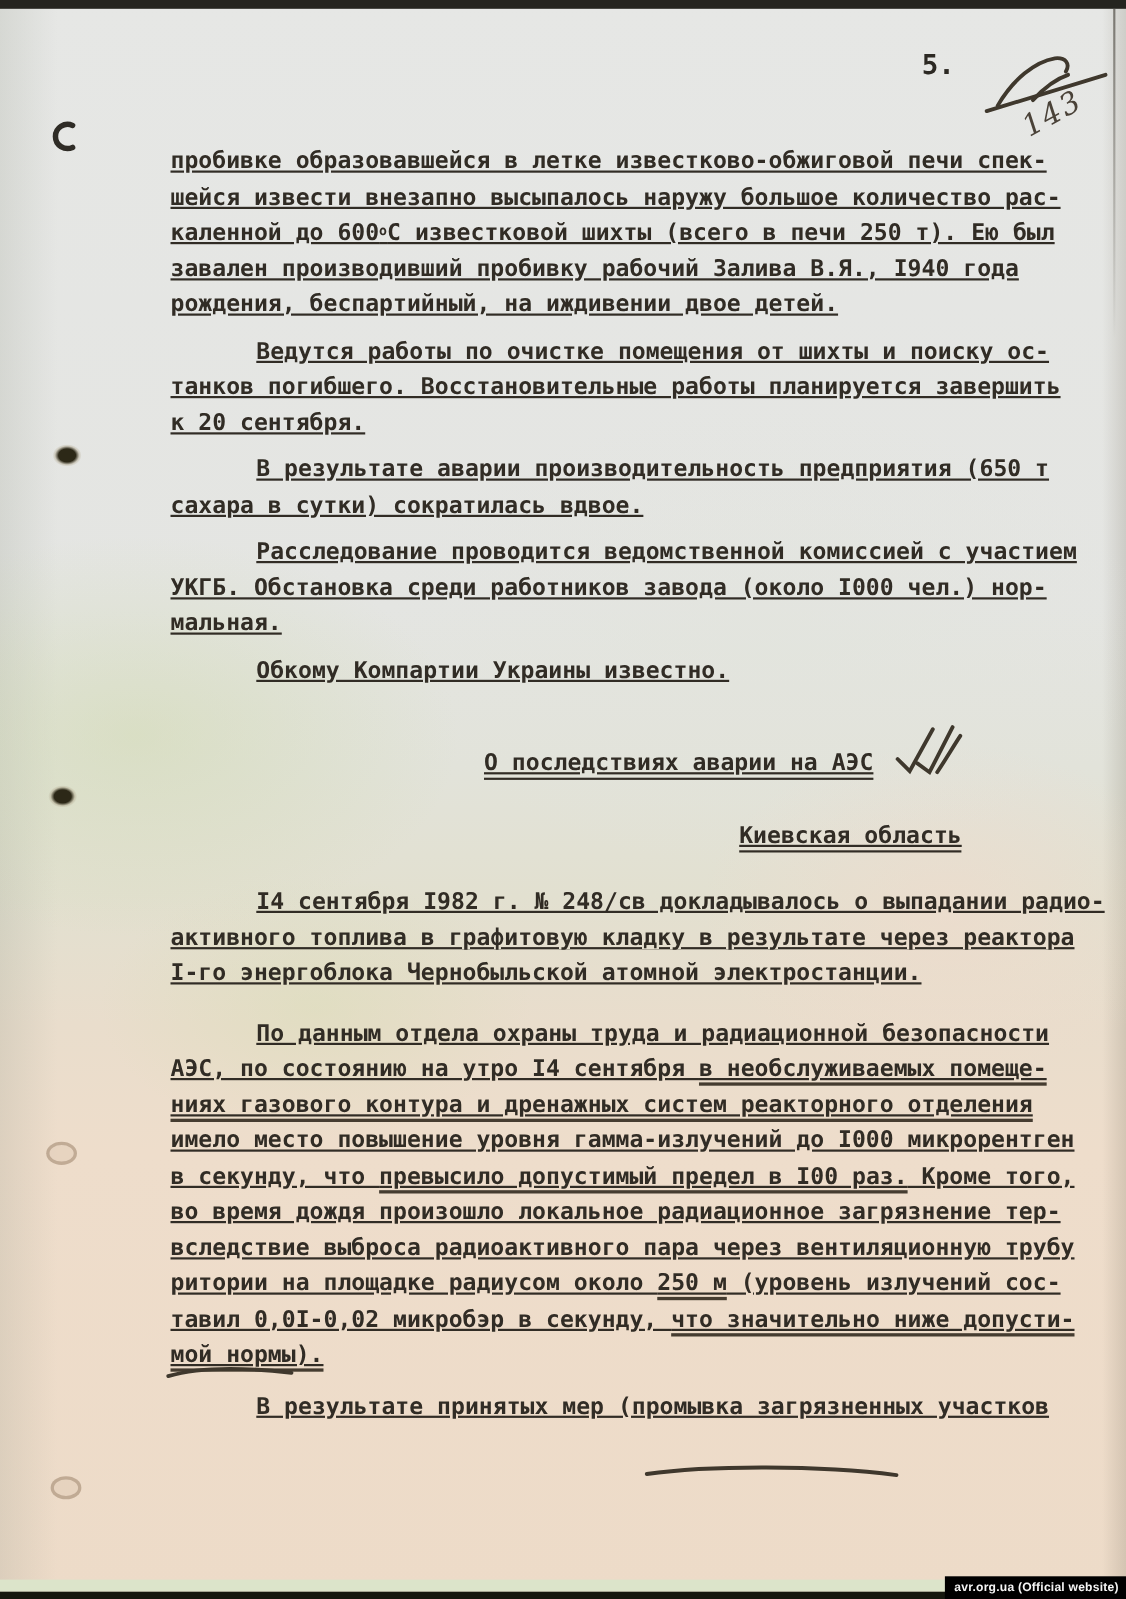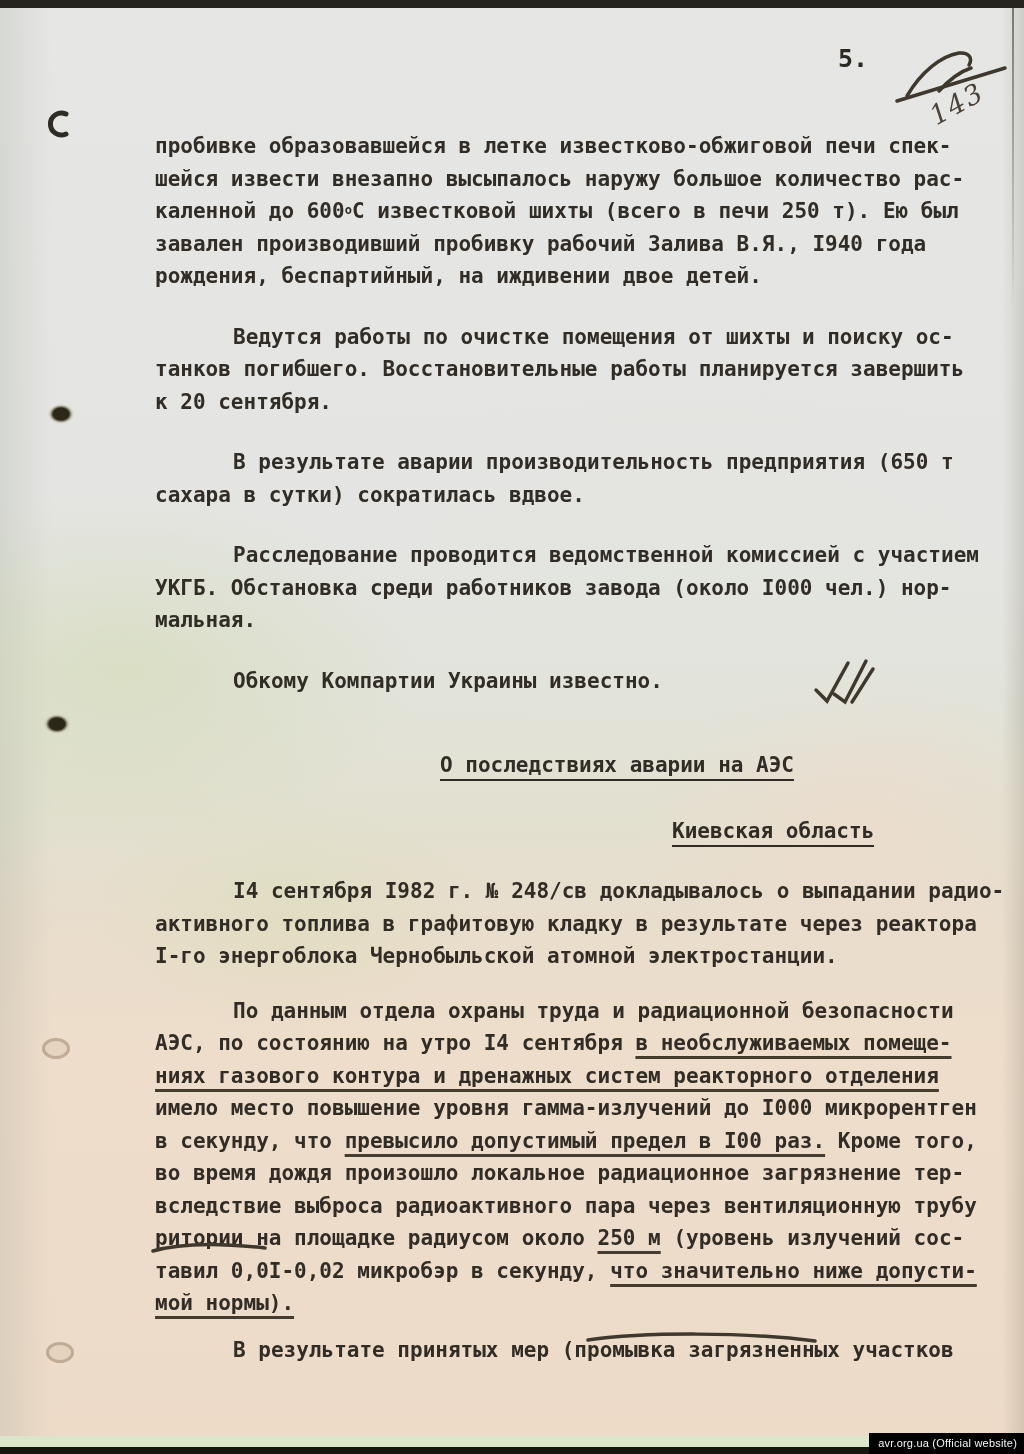--- a/index.html
+++ b/index.html
@@ -19,24 +19,24 @@
     color:#312c25;
   }
   
   .edge-top    { position:absolute; left:0; top:0; width:100%; height:8px;  background:#25241f; }
   .edge-bottom { position:absolute; left:0; bottom:0; width:100%; height:7px; background:#15170e; }
   .strip-green { position:absolute; left:0; bottom:7px; width:100%; height:11px; background:#dce4ca; }
   .edge-line-right { position:absolute; left:1012px; top:8px; width:2px; height:300px;
                      background:linear-gradient(180deg, rgba(70,66,58,0.65), rgba(70,66,58,0)); }
 
   
-  .doc { position:absolute; left:0; top:0; width:1024px; padding:130px 0 0 155px; box-sizing:border-box; }
+  .doc { position:absolute; left:0; top:0; width:1024px; padding:130px 0 0 155px; box-sizing:border-box;text-decoration:underline; }
   .block { font-weight:bold; font-size:21px; }
   .line { line-height:32.5px; white-space:pre; }
-  .doc > .block + .block { margin-top:28px; }
+  .doc > .block + .block { margin-top:10px; }
   .doc > .block:nth-child(6) { margin-top:52px; margin-left:285px; }  
   .doc > .block:nth-child(7) { margin-top:33px; margin-left:517px; }  
   .doc > .block:nth-child(8) { margin-top:28px; }
   .doc > .block:nth-child(9) { margin-top:22px; }
   .doc > .block:nth-child(10){ margin-top:14px; }
   .indent .line.first { padding-left:78px; }
   .pen-underline { text-decoration:underline; text-decoration-thickness:3px;
                    text-underline-offset:6px; text-decoration-color:#453c30; }
   .typed-underline { border-bottom:2.5px solid currentColor; padding-bottom:2px; }
   .sup { font-size:12px; vertical-align:top; position:relative; top:-1px; }
@@ -53,21 +53,21 @@
   .c-ring { position:absolute; }
   .c-ring path { fill:none; stroke:#2f2c26; stroke-width:5; stroke-linecap:round; }
   .hole-dark { position:absolute; width:26px; height:20px; border-radius:50%;
     background:radial-gradient(ellipse at center, #2c2817 0 42%, rgba(175,165,140,0.45) 60%, transparent 72%); }
   .hole-faded { position:absolute; width:22px; height:15px; border-radius:50%;
     border:3px solid rgba(130,103,78,0.38); background:rgba(214,192,170,0.30); }
 
   
   .watermark { position:absolute; right:0; bottom:0; background:#000; color:#f5f5f5;
     font-family:"Liberation Sans","DejaVu Sans",sans-serif; font-size:11px;
-    padding:4px 7px 5px 9px; letter-spacing:0.2px; }
+    padding:4px 7px 5px 9px; letter-spacing:0.2px;font-weight:bold; }
 </style>
 </head>
 <body>
 
 <div id="scan">
 
   <div class="edge-top"></div>
 
   <div class="page-number">5.</div>
 

